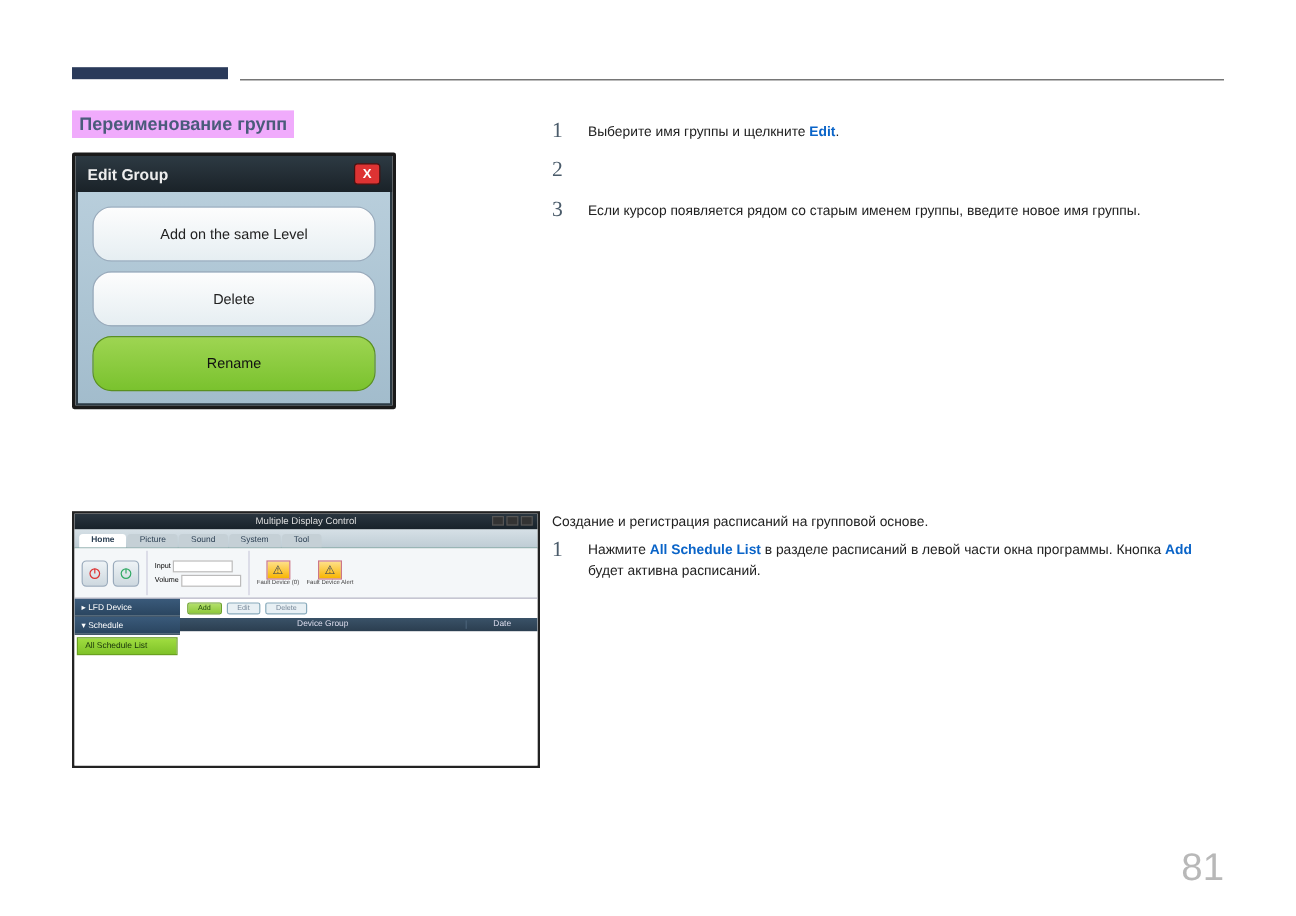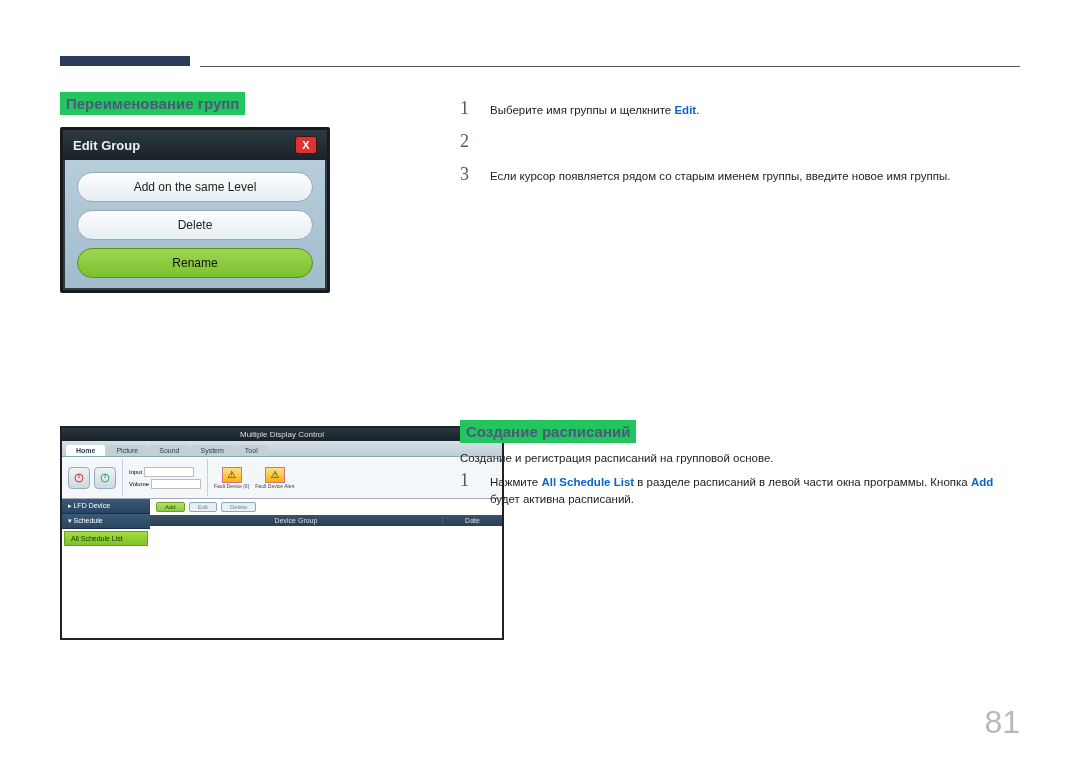--- a/index.html
+++ b/index.html
@@ -37,21 +37,21 @@
     position: absolute;
     left: 0;
     width: 380px;
   }
   .col-right {
     position: absolute;
     left: 400px;
     right: 0;
   }
   .highlight {
-    background: #22c55e;
+    background: #f0abfc;
     display: inline-block;
     padding: 3px 6px;
     color: #4a5b7a;
     font-weight: bold;
     font-size: 15px;
   }
   .h2 {
     color: #333;
     font-size: 22px;
     margin-top: 20px;
@@ -87,37 +87,37 @@
     font-size: 11px;
     border: 1px solid #411;
   }
   .eg-body {
     padding: 12px 14px;
   }
   .eg-btn {
     background: linear-gradient(#fdfdfd, #e6eef2);
     border: 1px solid #9ab;
     border-radius: 16px;
-    height: 30px;
+    height: 46px;
     margin-bottom: 8px;
     display: flex;
     align-items: center;
     justify-content: center;
     font-size: 12px;
     color: #222;
   }
   .eg-btn.green {
     background: linear-gradient(#9ed552, #7ac22e);
     border: 1px solid #5a9020;
     color: #111;
     margin-bottom: 0;
   }
   .mdc-box {
     margin-top: 14px;
-    width: 444px;
+    width: 390px;
     height: 214px;
     border: 2px solid #222;
     background: #e8e8e8;
     overflow: hidden;
     position: relative;
   }
   .mdc-title {
     background: linear-gradient(#2a3640, #18222a);
     color: #ddd;
     font-size: 8px;
@@ -366,21 +366,20 @@
           <div class="mdc-theader">
             <div class="mdc-th1">Device Group</div>
             <div class="mdc-th2">Date</div>
           </div>
         </div>
       </div>
     </div>
   </div>
 
   <div class="col-right" style="top:328px">
-    <div class="highlight">Создание расписаний</div>
     <div class="intro">Создание и регистрация расписаний на групповой основе.</div>
     <div class="step">
       <div class="step-num">1</div>
       <div class="step-text">
         <span>Нажмите </span><span class="blue">All Schedule List</span><span> в разделе расписаний в левой части окна программы. Кнопка </span><span class="blue">Add</span><span> будет активна расписаний.</span>
       </div>
     </div>
   </div>
 
 </div>

